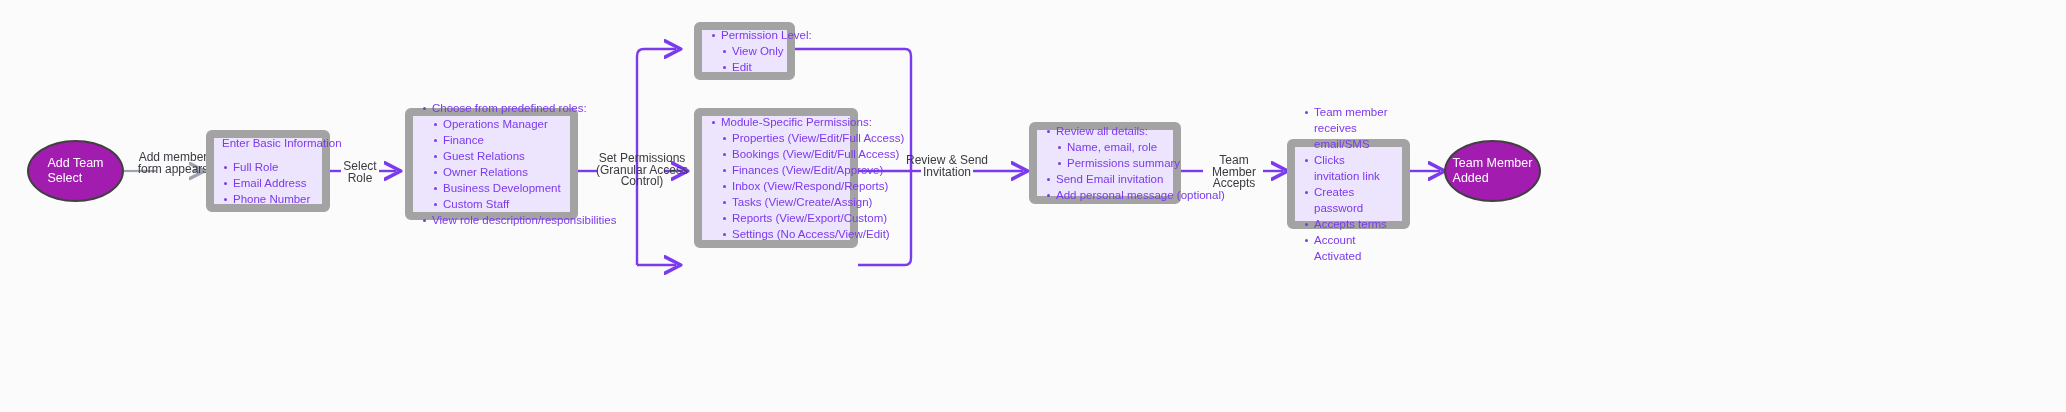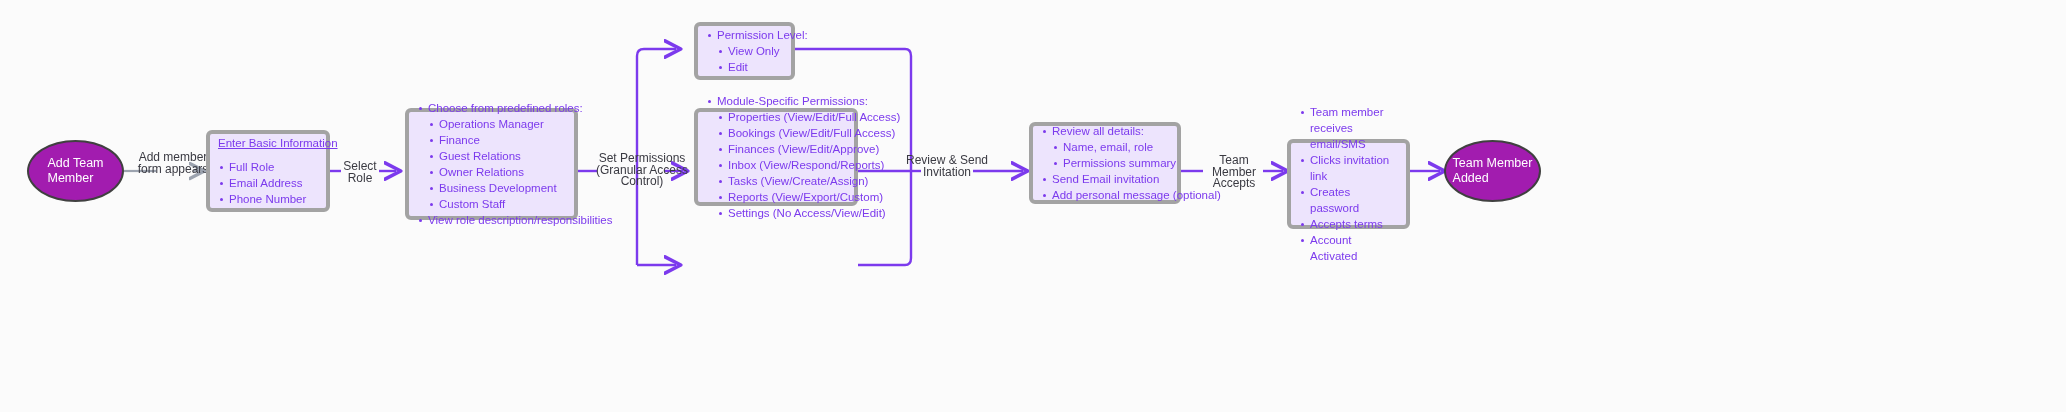--- a/index.html
+++ b/index.html
@@ -45,21 +45,21 @@
     line-height: 15px;
     font-weight: 400;
     box-sizing: border-box;
   }
   .terminal span { display: block; padding: 0 6px; }
 
   
   .node {
     position: absolute;
     background: #ede4fd;
-    border: 4px solid #a3a3a3;
+    border: 8px solid #a3a3a3;
     border-radius: 6px;
     box-sizing: border-box;
     color: #7c3aed;
     font-size: 11.5px;
     line-height: 16px;
     padding: 9px 10px 9px 8px;
     display: flex;
     align-items: center;
   }
   .node .inner { width: 100%; }
@@ -91,21 +91,20 @@
   .node .plain {
     white-space: normal;
   }
   .node .plain li { white-space: normal; }
 
   
   .node .heading {
     padding-left: 0;
     white-space: nowrap;
     margin-bottom: 8px;
-    text-decoration: underline;
   }
 
   
   .edge-label {
     position: absolute;
     color: #3a3a42;
     font-size: 12px;
     line-height: 11.5px;
     text-align: center;
     white-space: pre-line;
@@ -163,21 +162,21 @@
     </g>
 
     <g>
       <path d="M1410,171 L1440,171" stroke="#7c3aed" stroke-width="2.4" fill="none" marker-end="url(#arrowP)"></path>
     </g>
   </svg>
 
   <div class="terminal" style="left:27px; top:140px; width:97px; height:62px;">
     <div>
       <span>Add Team</span>
-      <span>Member</span>
+      <span>Select</span>
     </div>
   </div>
 
   <div class="edge-label" style="left:133px; top:152px; width:80px;">Add member
 form appears</div>
 
   <div class="node" style="left:206px; top:130px; width:124px; height:82px;">
     <div class="inner">
       <div class="heading">Enter Basic Information</div>
       <ul>
@@ -215,21 +214,21 @@
       <ul>
         <li>Permission Level:</li>
         <ul>
           <li>View Only</li>
           <li>Edit</li>
         </ul>
       </ul>
     </div>
   </div>
 
-  <div class="node" style="left:694px; top:108px; width:164px; height:98px;">
+  <div class="node" style="left:694px; top:108px; width:164px; height:140px;">
     <div class="inner">
       <ul>
         <li>Module-Specific Permissions:</li>
         <ul>
           <li>Properties (View/Edit/Full Access)</li>
           <li>Bookings (View/Edit/Full Access)</li>
           <li>Finances (View/Edit/Approve)</li>
           <li>Inbox (View/Respond/Reports)</li>
           <li>Tasks (View/Create/Assign)</li>
           <li>Reports (View/Export/Custom)</li>

